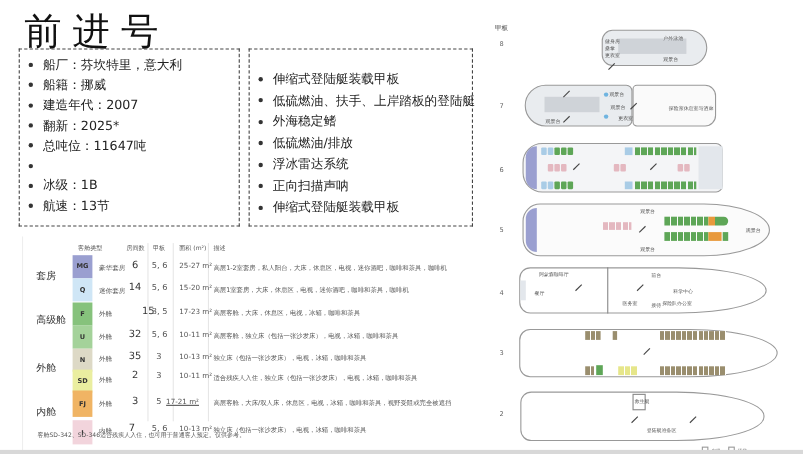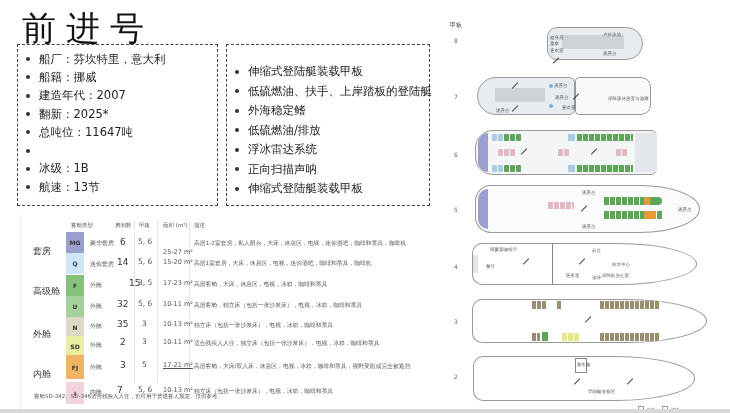--- a/index.html
+++ b/index.html
@@ -131,21 +131,21 @@
 
   <span class="cab-group" style="top:30px;">套房</span>
   <span class="cab-group" style="top:70px;">高级舱</span>
   <span class="cab-group" style="top:113px;">外舱</span>
   <span class="cab-group" style="top:153px;">内舱</span>
 
   <div class="cab-badge" style="top:17px; background:#9a9fd0;">MG</div>
   <span class="cab-cell" style="left:69px; top:24px;">豪华套房</span>
   <span class="cab-num" style="left:99px; top:22px;">6</span>
   <span class="cab-deck" style="left:117px; top:22px;">5, 6</span>
-  <span class="cab-area" style="left:142px; top:33px;text-align:center;">25-27 m²</span>
+  <span class="cab-area" style="left:142px; top:23px;text-align:center;">25-27 m²</span>
   <span class="cab-desc" style="left:173px; top:24px;">高层1-2室套房，私人阳台，大床，休息区，电视，迷你酒吧，咖啡和茶具，咖啡机</span>
 
   <div class="cab-badge" style="top:38px; background:#cfe6f6;">Q</div>
   <span class="cab-cell" style="left:69px; top:45px;">迷你套房</span>
   <span class="cab-num" style="left:96px; top:42px;">14</span>
   <span class="cab-deck" style="left:117px; top:42px;">5, 6</span>
   <span class="cab-area" style="left:142px; top:43px;">15-20 m²</span>
   <span class="cab-desc" style="left:173px; top:44px;">高层1室套房，大床，休息区，电视，迷你酒吧，咖啡和茶具，咖啡机</span>
 
   <div class="cab-badge" style="top:60px; background:#86c27c;">F</div>
@@ -173,21 +173,21 @@
   <span class="cab-cell" style="left:69px; top:126px;">外舱</span>
   <span class="cab-num" style="left:99px; top:122px;">2</span>
   <span class="cab-deck" style="left:121px; top:122px;">3</span>
   <span class="cab-area" style="left:142px; top:123px;">10-11 m²</span>
   <span class="cab-desc" style="left:173px; top:124px;">适合残疾人入住，独立床（包括一张沙发床），电视，冰箱，咖啡和茶具</span>
 
   <div class="cab-badge" style="top:140px; height:24px; background:#f0b464;">FJ</div>
   <span class="cab-cell" style="left:69px; top:148px;">外舱</span>
   <span class="cab-num" style="left:99px; top:145px;">3</span>
   <span class="cab-deck" style="left:121px; top:145px;">5</span>
-  <span class="cab-area" style="left:142px; top:146px;text-decoration:underline;">17-21 m²</span>
+  <span class="cab-area" style="left:130px; top:146px;text-decoration:underline;">17-21 m²</span>
   <span class="cab-desc" style="left:173px; top:147px;">高层客舱，大床/双人床，休息区，电视，冰箱，咖啡和茶具，视野受阻或完全被遮挡</span>
 
   <div class="cab-badge" style="top:167px; height:22px; background:#f2d4dc;">I</div>
   <span class="cab-cell" style="left:69px; top:173px;">内舱</span>
   <span class="cab-num" style="left:96px; top:170px;">7</span>
   <span class="cab-deck" style="left:117px; top:170px;">5, 6</span>
   <span class="cab-area" style="left:142px; top:171px;">10-13 m²</span>
   <span class="cab-desc" style="left:173px; top:172px;">独立床（包括一张沙发床），电视，冰箱，咖啡和茶具</span>
 </div>
 <div class="cab-note" style="left:34px; top:392px;">客舱SD-342、SD-346适合残疾人入住，也可用于普通客人预定。仅供参考。</div>

